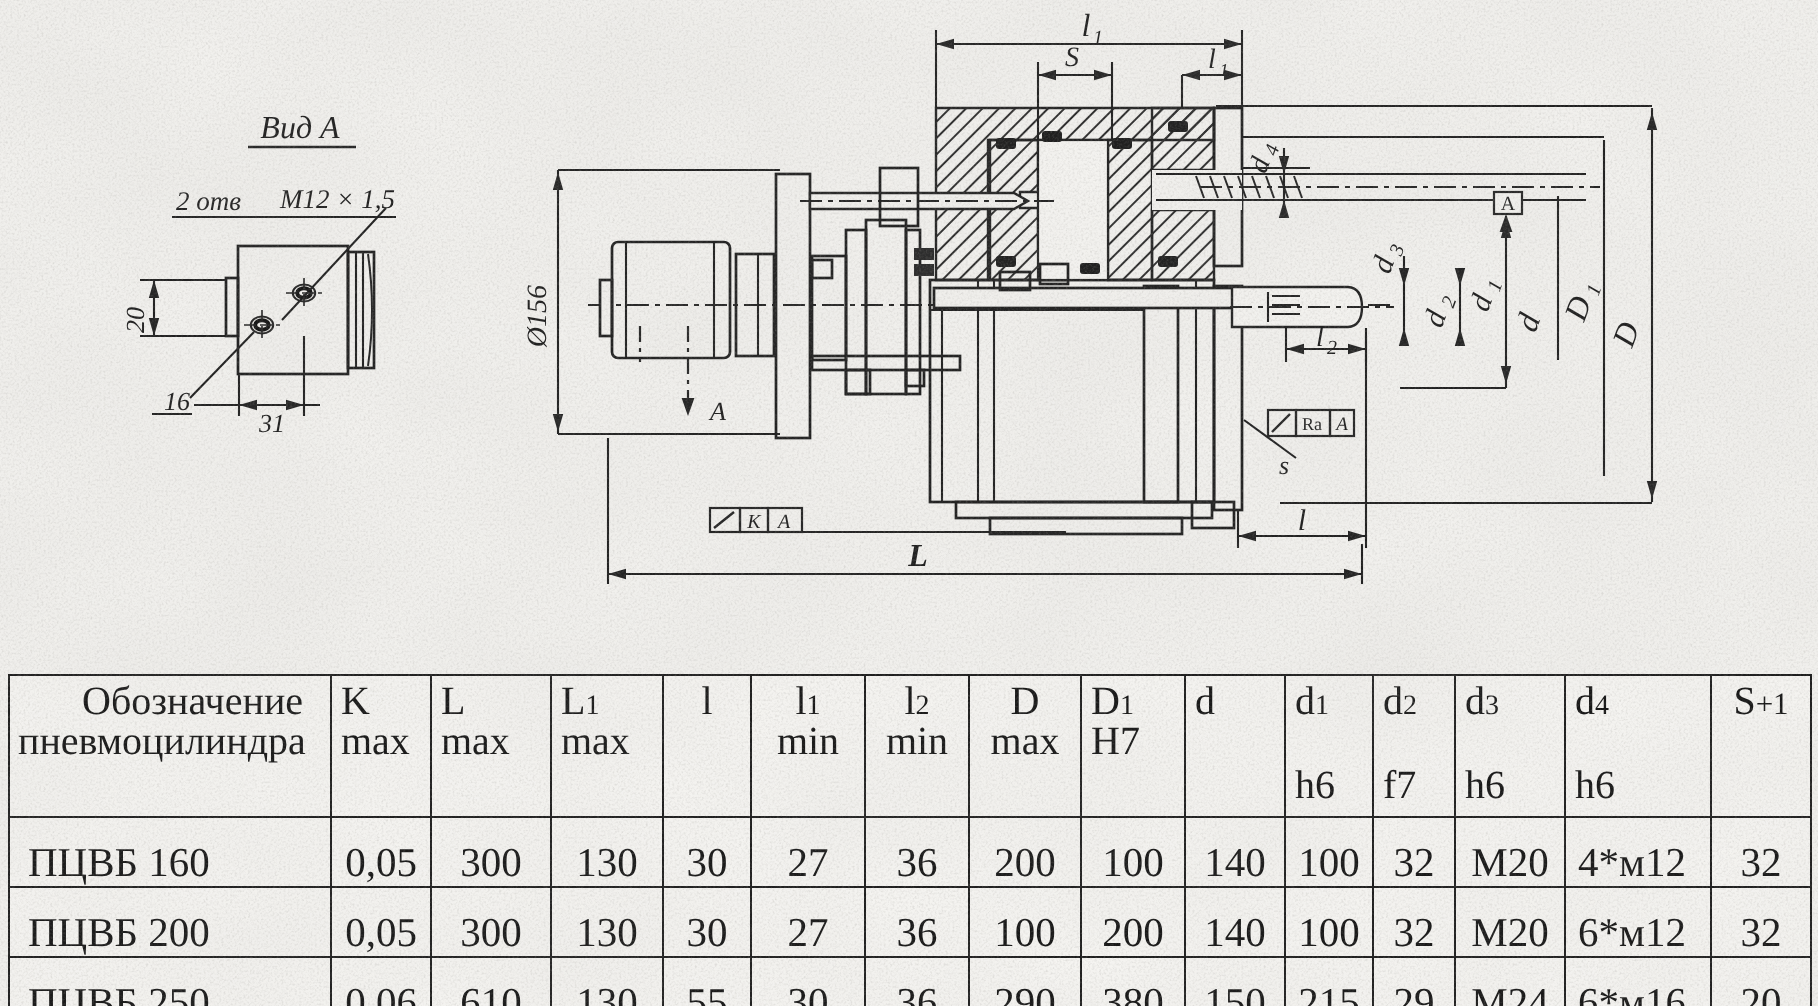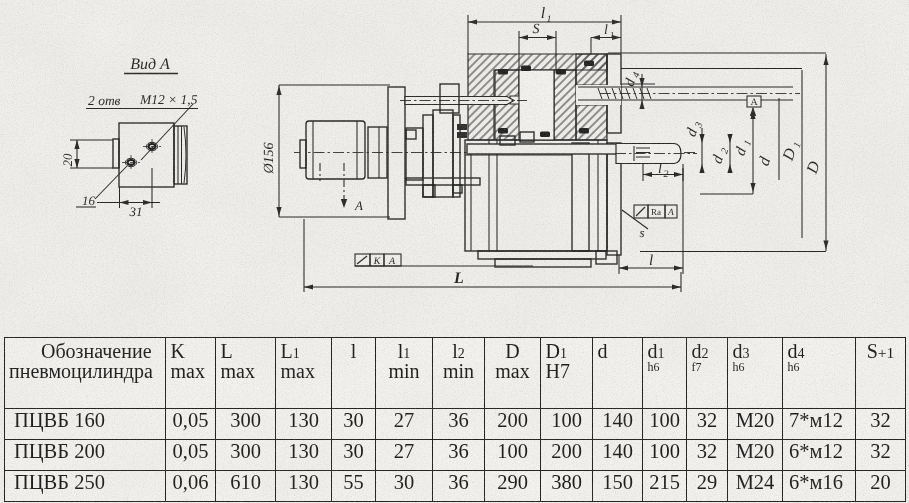--- a/index.html
+++ b/index.html
@@ -2,25 +2,25 @@
 <html><head>
 <meta charset="utf-8">
 <style>
   html,body{margin:0;padding:0;}
   body{width:909px;height:503px;background:#f2f1ee;font-family:"Liberation Serif",serif;position:relative;overflow:hidden;}
   #draw{position:absolute;left:0;top:0;filter:blur(0.35px);}
   table{filter:blur(0.22px);position:absolute;left:4px;top:337px;border-collapse:collapse;table-layout:fixed;width:901px;background:#f5f4f1;font-family:Liberation Serif, serif;}
   td{border:1.6px solid #1c1c1c;padding:0;vertical-align:top;font-size:20px;color:#151515;line-height:1.02;}
   .hd{height:71px;}
   .dr{height:31px;}
-  .dr td{font-size:20.5px;padding-top:1px;}
+  .dr td{font-size:20.5px;padding-top:13px;}
   .c{text-align:center;}
   .l{padding-left:4.5px;text-align:left;}
   .sub{font-size:14px;}
-  .s2{font-size:12px;}
+  .s2{font-size:20px;margin-top:22px;}
   td .t{padding-top:3px;}
 </style>
 </head>
 <body>
 <svg id="draw" width="909" height="336" viewBox="0 0 909 336" xmlns="http://www.w3.org/2000/svg">
 <defs>
 <pattern id="h1" width="5.8" height="5.8" patternTransform="rotate(45)" patternUnits="userSpaceOnUse">
         <rect width="5.8" height="5.8" fill="none"></rect>
         <line x1="2.9" y1="-1" x2="2.9" y2="6.8" stroke="#2a2a2a" stroke-width="1"></line>
       </pattern>
@@ -313,21 +313,21 @@
         <td class="c">130</td>
         <td class="c">30</td>
   <td class="c">27</td>
         <td class="c">36</td>
         <td class="c">200</td>
         <td class="c">100</td>
   <td class="c">140</td>
         <td class="c">100</td>
         <td class="c">32</td>
         <td class="c">М20</td>
-  <td class="l" style="padding-left:6px">7*м12</td>
+  <td class="l" style="padding-left:6px">4*м12</td>
         <td class="c">32</td>
  </tr>
  <tr class="dr">
   <td class="l" style="padding-left:9px">ПЦВБ 200</td>
   <td class="c">0,05</td>
         <td class="c">300</td>
         <td class="c">130</td>
         <td class="c">30</td>
   <td class="c">27</td>
         <td class="c">36</td>

